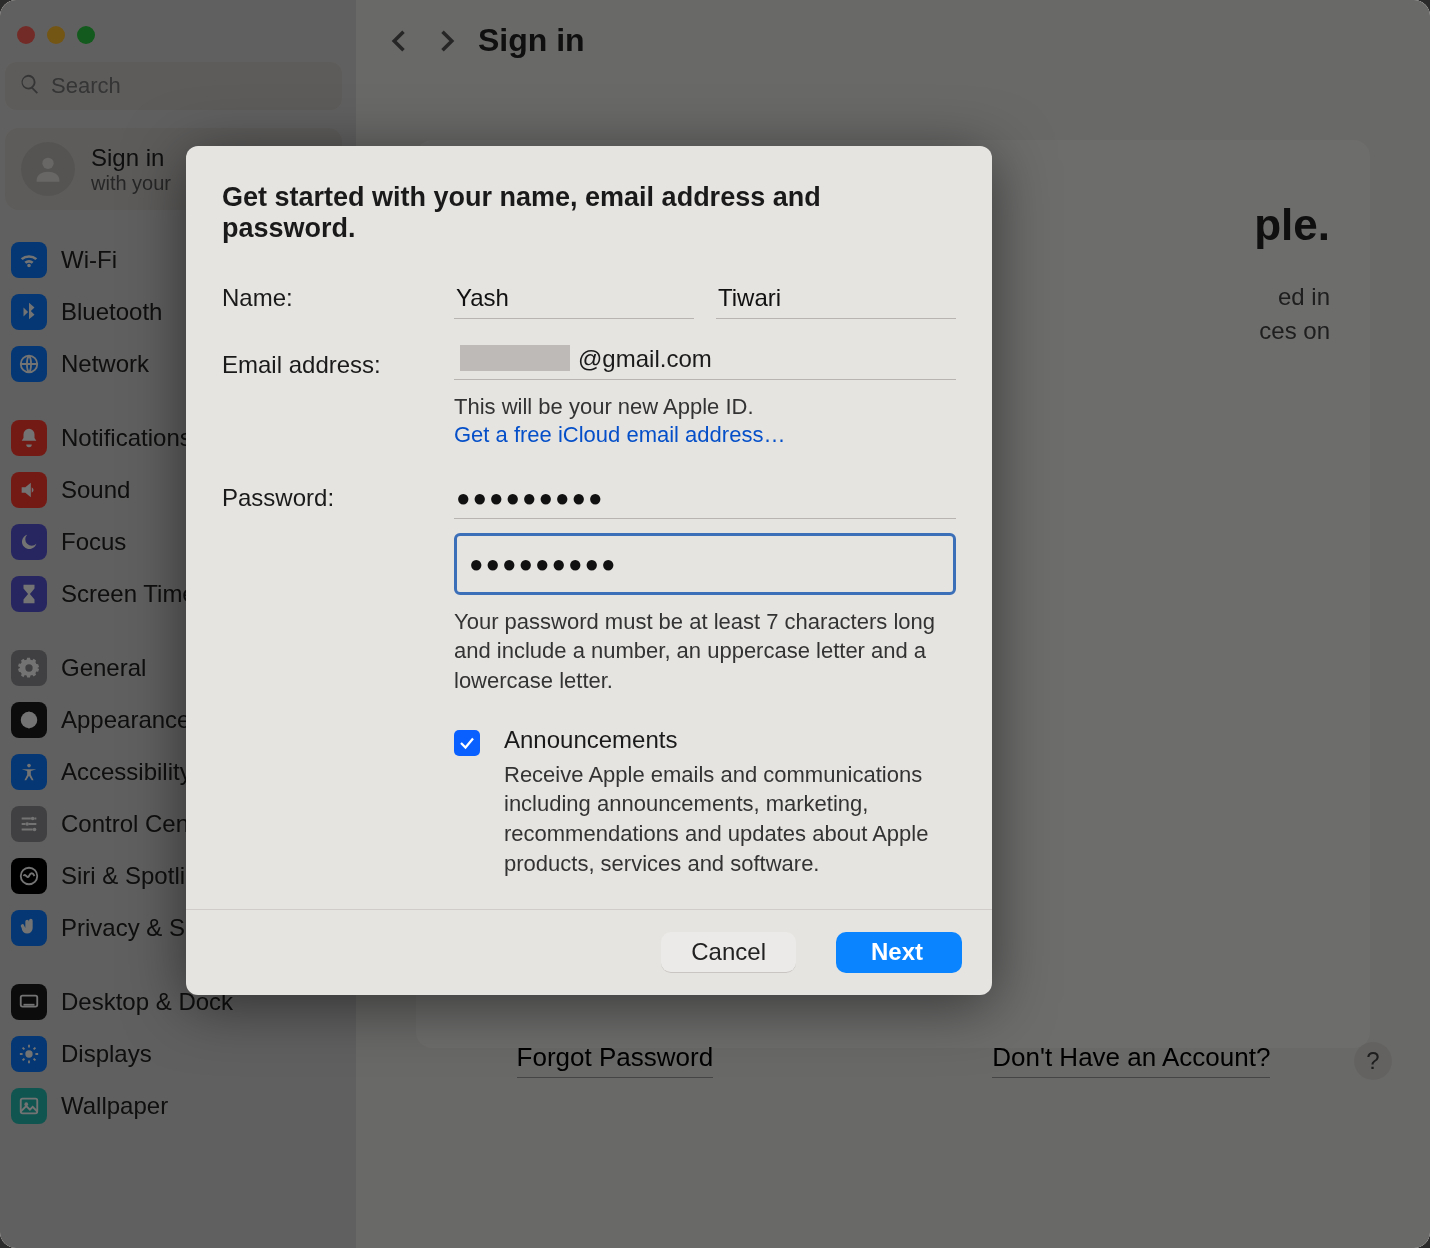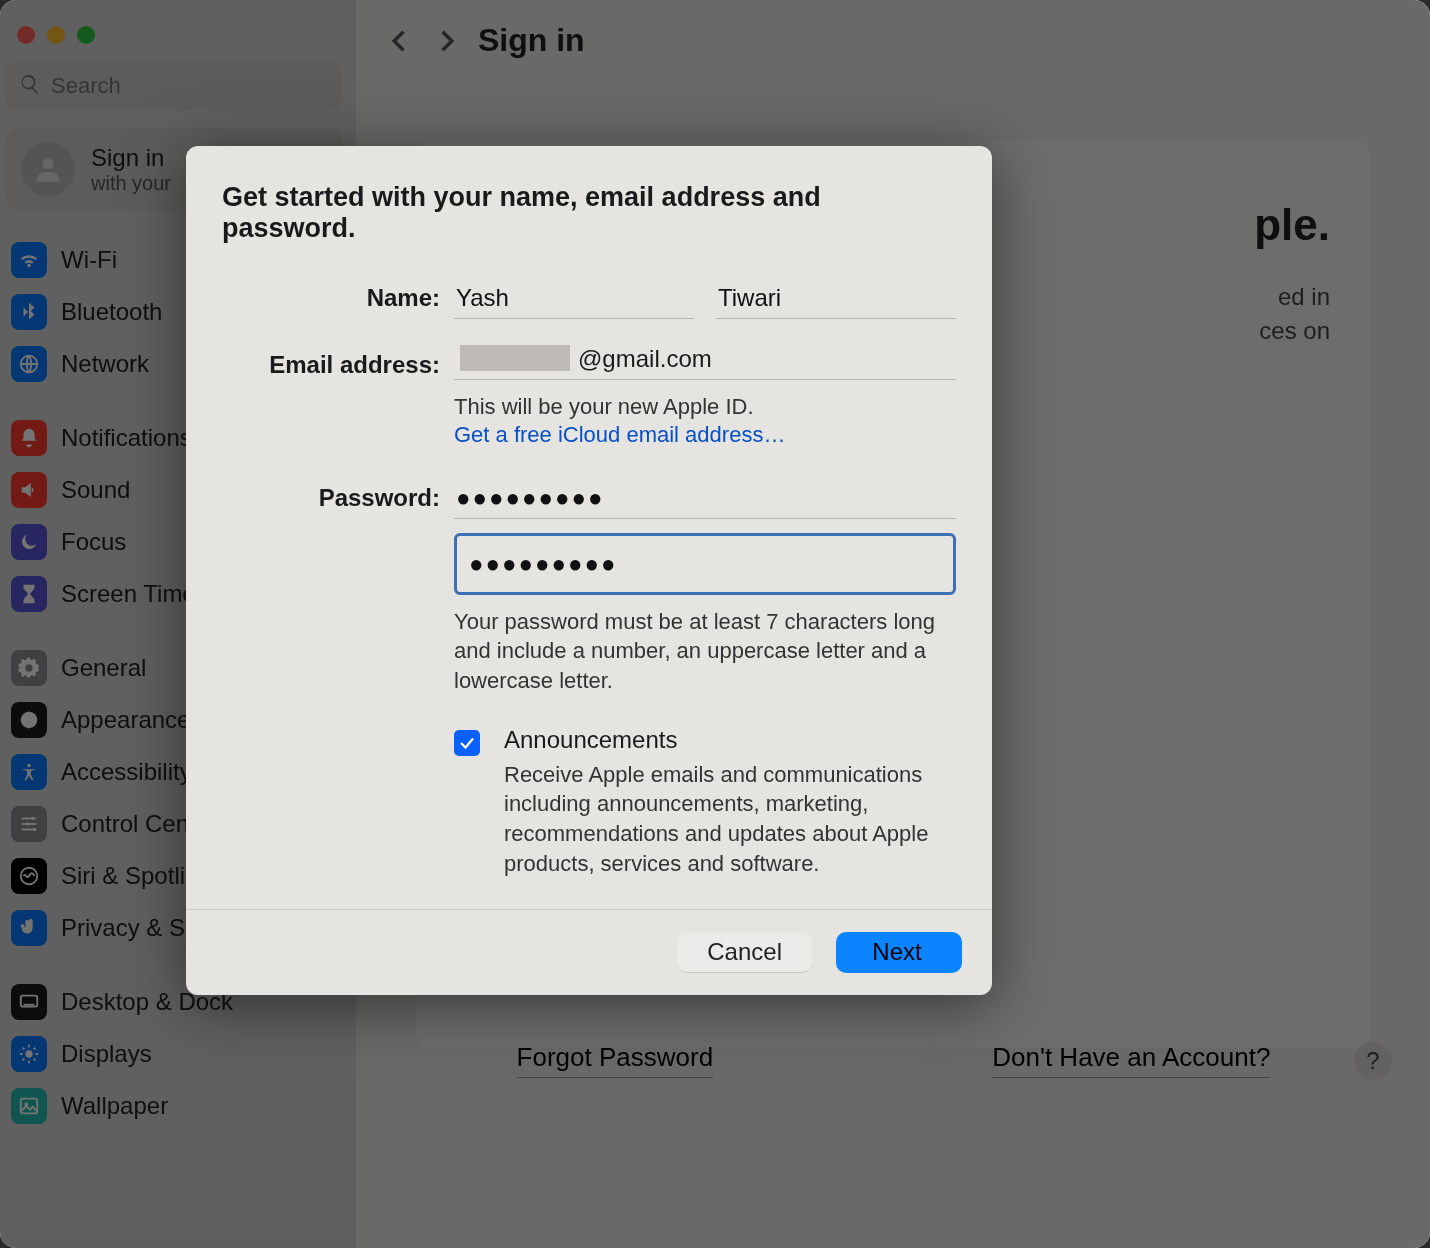--- a/index.html
+++ b/index.html
@@ -35,41 +35,41 @@
   .bg-note{font-size:24px;color:#444;margin-top:170px;}
   .bg-actions{position:absolute;left:1px;right:0;bottom:170px;display:flex;justify-content:space-around;padding:0 20px;}
   .linklike{font-size:26px;border-bottom:1px solid #999;padding-bottom:4px;}
   .qmark{position:absolute;right:38px;bottom:168px;width:38px;height:38px;border-radius:50%;background:#dcdad8;display:flex;align-items:center;justify-content:center;font-size:24px;color:#444;}
   
   .dim{position:absolute;inset:0;background:rgba(0,0,0,0.55);}
   
   .modal{position:absolute;left:186px;top:146px;width:806px;background:#e6e4e1;border-radius:12px;box-shadow:0 10px 60px rgba(0,0,0,0.5);padding:36px 36px 0 36px;color:#1a1a1a;}
   .modal h1{font-size:27px;font-weight:800;margin-bottom:34px;}
   .row{display:flex;align-items:flex-start;margin-bottom:12px;}
-  .lbl{width:232px;text-align:right;padding-right:14px;font-size:24px;padding-top:6px;font-weight:bold;}
+  .lbl{width:232px;padding-right:14px;font-size:24px;padding-top:6px;}
   .fields{flex:1;}
   .twocol{display:flex;gap:22px;}
   .uinput{border:none;border-bottom:1px solid #b7b4b1;background:transparent;font-size:24px;padding:6px 2px;outline:none;width:100%;color:#111;}
   .email-line{display:flex;align-items:flex-end;border-bottom:1px solid #b7b4b1;padding-bottom:6px;}
   .email-line .redact{width:110px;height:26px;background:#bdbab7;margin:0 8px 2px 6px;}
   .email-line .dom{font-size:24px;}
   .hint{font-size:22px;color:#333;margin-top:12px;line-height:1.35;}
   .link{color:#0550c9;font-size:22px;cursor:pointer;}
   .pw{letter-spacing:2px;}
   .pwbox{border:3px solid #3b6fb8;border-radius:6px;padding:8px 10px;background:#e6e4e1;}
   .pwbox .uinput{border:none;}
   .checkrow{display:flex;gap:24px;margin:30px 0 10px 232px;align-items:flex-start;}
   .chk{width:26px;height:26px;border-radius:5px;background:#0a60ff;display:flex;align-items:center;justify-content:center;flex:0 0 26px;margin-top:4px;}
   .chk svg{width:18px;height:18px;stroke:#fff;stroke-width:3;fill:none;}
   .ann .at{font-size:24px;margin-bottom:6px;}
   .ann .ad{font-size:22px;color:#333;line-height:1.35;max-width:430px;}
-  .footer{border-top:1px solid #cfccca;margin:30px -36px 0 -36px;padding:22px 30px;display:flex;justify-content:flex-end;gap:24px;}
+  .footer{border-top:1px solid #cfccca;margin:30px -36px 0 -36px;padding:22px 30px;display:flex;justify-content:flex-end;gap:40px;}
   .btn{font-size:24px;padding:6px 30px;border-radius:10px;cursor:pointer;border:none;}
   .btn.cancel{background:#eceae8;border-bottom:1px solid #c8c5c3;color:#222;}
-  .btn.next{background:#0a84ff;color:#000000;font-weight:400;min-width:126px;padding-left:26px;}
+  .btn.next{background:#0a84ff;color:#ffffff;font-weight:700;min-width:126px;padding-left:26px;}
 </style>
 </head>
 <body>
 
 <div class="window">
 
   <aside class="sidebar">
     <div class="traffic">
       <div class="dot red"></div>
       <div class="dot yellow"></div>

